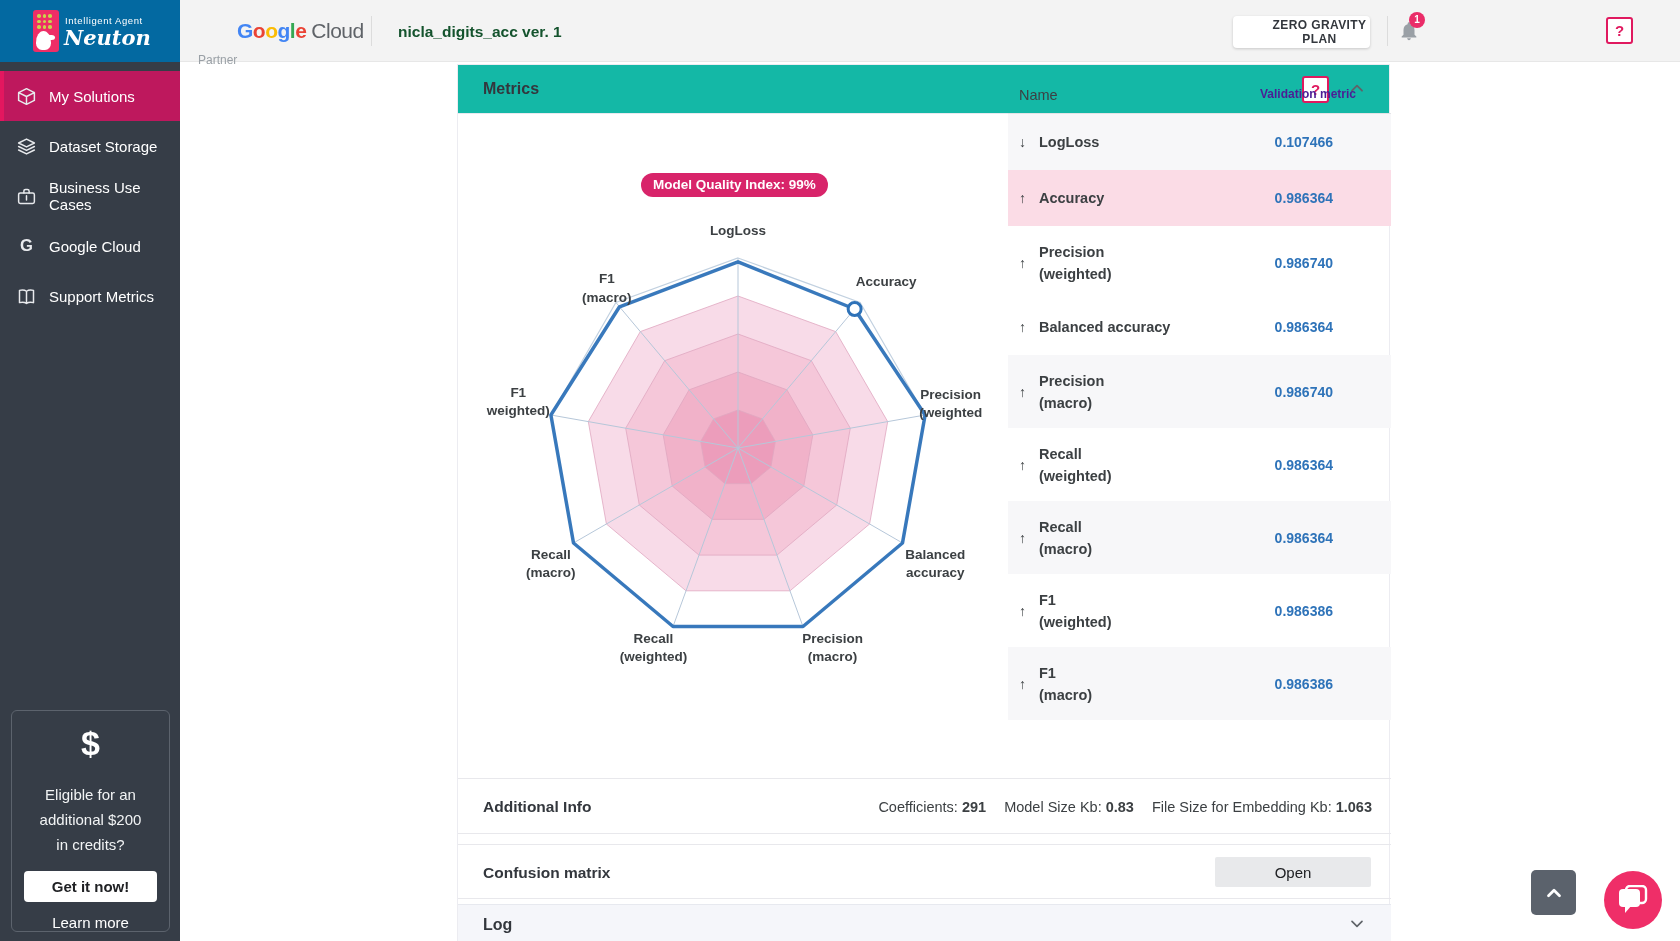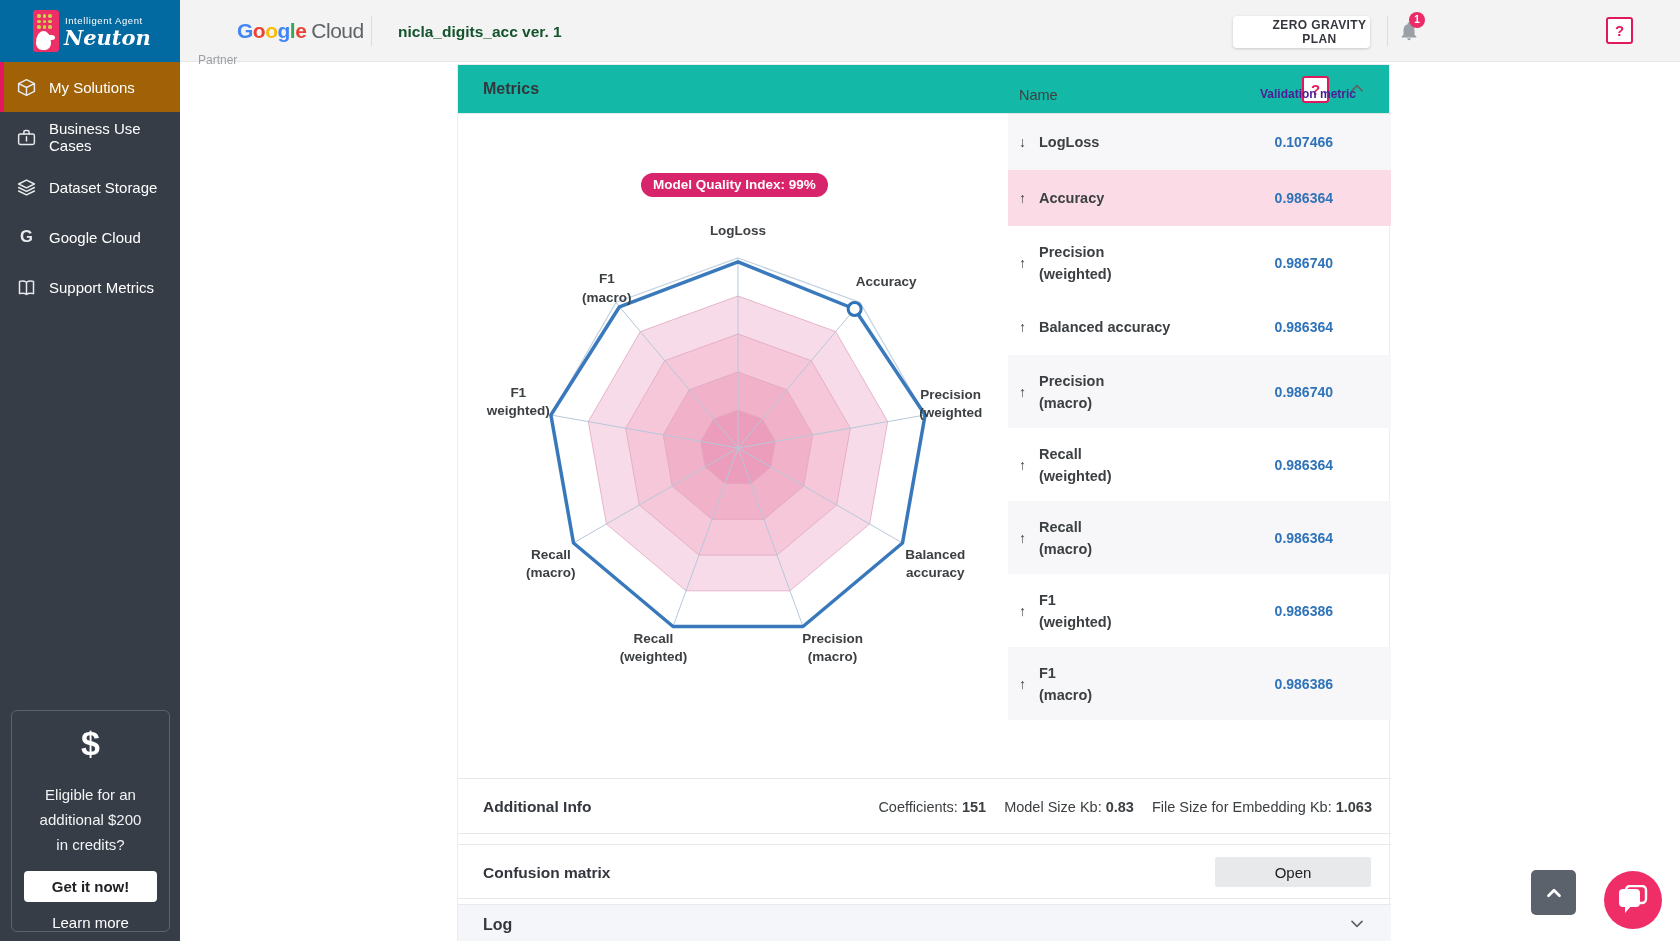--- a/index.html
+++ b/index.html
@@ -35,21 +35,21 @@
                 background:#ea2c68; color:#fff; font-size:10px; font-weight:bold; text-align:center;
                 line-height:16px; padding:0 2px; }
   .help-sq { width:27px; height:27px; background:#fff; border:2px solid #e0195f; border-radius:3px;
              color:#e0195f; font-weight:bold; font-size:15px; text-align:center; line-height:23px; cursor:pointer; }
   .help-top { position:absolute; left:1606px; top:17px; }
 
   
   .sidebar { position:absolute; left:0; top:62px; width:180px; height:879px; background:#363d47; z-index:20; }
   .menu-item { position:relative; height:50px; display:flex; align-items:center; gap:12px;
                padding-left:16px; color:#fff; font-size:15px; cursor:pointer; }
-  .menu-item.active { background:#a16207; }
+  .menu-item.active { background:#be185d;margin-top:9px; }
   .menu-item.active:before { content:""; position:absolute; left:0; top:0; width:4px; height:100%; background:#e3175f; }
   .menu-item svg { flex:0 0 auto; }
   .promo { position:absolute; left:11px; top:648px; width:159px; height:222px;
            border:1px solid #5c636d; border-radius:6px; text-align:center; color:#f1f3f4; }
   .promo-dollar { margin-top:13px; font-size:34px; font-weight:bold; color:#fff; }
   .promo-text { margin-top:19px; font-size:15px; line-height:25px; }
   .promo-btn { display:block; margin:14px auto 0; width:133px; height:31px; background:#fff; border:none;
                border-radius:4px; font-size:15px; font-weight:bold; color:#202124; cursor:pointer;
                font-family:"Liberation Sans", sans-serif; }
   .promo-link { display:inline-block; margin-top:12px; font-size:15px; color:#fff; cursor:pointer; }
@@ -143,30 +143,30 @@
 <div class="sidebar">
   <div id="menu">
       <div class="menu-item active">
         <svg width="21" height="21" viewBox="0 0 24 24" fill="none" stroke="#e8eaed" stroke-width="1.7" stroke-linejoin="round" stroke-linecap="round">
           <path d="M12 3 L21 7.5 V16.5 L12 21 L3 16.5 V7.5 Z M3 7.5 L12 12 L21 7.5 M12 12 V21"></path>
         </svg>
         <span>My Solutions</span>
       </div>
       <div class="menu-item">
         <svg width="21" height="21" viewBox="0 0 24 24" fill="none" stroke="#e8eaed" stroke-width="1.7" stroke-linejoin="round" stroke-linecap="round">
+          <path d="M12 3.5 L21 8 L12 12.5 L3 8 Z M3 12 L12 16.5 L21 12 M3 16 L12 20.5 L21 16"></path>
+        </svg>
+        <span>Dataset Storage</span>
+      </div>
+      <div class="menu-item">
+        <svg width="21" height="21" viewBox="0 0 24 24" fill="none" stroke="#e8eaed" stroke-width="1.7" stroke-linejoin="round" stroke-linecap="round">
           <rect x="3" y="8" width="18" height="12" rx="2"></rect>
           <path d="M9 8 V6 a2 2 0 0 1 2 -2 h2 a2 2 0 0 1 2 2 V8 M12 11 V16"></path>
         </svg>
         <span>Business Use Cases</span>
-      </div>
-      <div class="menu-item">
-        <svg width="21" height="21" viewBox="0 0 24 24" fill="none" stroke="#e8eaed" stroke-width="1.7" stroke-linejoin="round" stroke-linecap="round">
-          <path d="M12 3.5 L21 8 L12 12.5 L3 8 Z M3 12 L12 16.5 L21 12 M3 16 L12 20.5 L21 16"></path>
-        </svg>
-        <span>Dataset Storage</span>
       </div>
       <div class="menu-item">
         <svg width="21" height="21" viewBox="0 0 24 24" fill="none" stroke="#e8eaed" stroke-width="1.7" stroke-linejoin="round" stroke-linecap="round">
           <text x="12" y="17" text-anchor="middle" font-size="19" font-weight="bold" font-family="Liberation Sans, sans-serif" fill="#e8eaed" stroke="none">G</text>
         </svg>
         <span>Google Cloud</span>
       </div>
       <div class="menu-item">
         <svg width="21" height="21" viewBox="0 0 24 24" fill="none" stroke="#e8eaed" stroke-width="1.7" stroke-linejoin="round" stroke-linecap="round">
           <path d="M12 6 C10 4.5 7 4.3 4 5 V19 C7 18.3 10 18.5 12 20 C14 18.5 17 18.3 20 19 V5 C17 4.3 14 4.5 12 6 Z M12 6 V20"></path>
@@ -279,21 +279,21 @@
         <div class="mrow bg-gray" style="height: 73px;">
           <span class="arrow">↑</span>
           <span class="mlabel">F1<br>(macro)</span>
           <span class="mvalue">0.986386</span>
         </div>
       </div>
   </div>
 
   <div class="addinfo">
     <div class="addinfo-title">Additional Info</div>
-    <div class="addinfo-items" id="addinfo-items"><span class="item">Coefficients: <b>151</b></span><span class="item">Model Size Kb: <b>0.83</b></span><span class="item">File Size for Embedding Kb: <b>1.063</b></span></div>
+    <div class="addinfo-items" id="addinfo-items"><span class="item">Coefficients: <b>291</b></span><span class="item">Model Size Kb: <b>0.83</b></span><span class="item">File Size for Embedding Kb: <b>1.063</b></span></div>
   </div>
 
   <div class="confusion">
     <div class="confusion-title">Confusion matrix</div>
     <button class="open-btn">Open</button>
   </div>
 
   <div class="log-head">
     <div class="log-title">Log</div>
     <button class="chev-btn log-chev">

